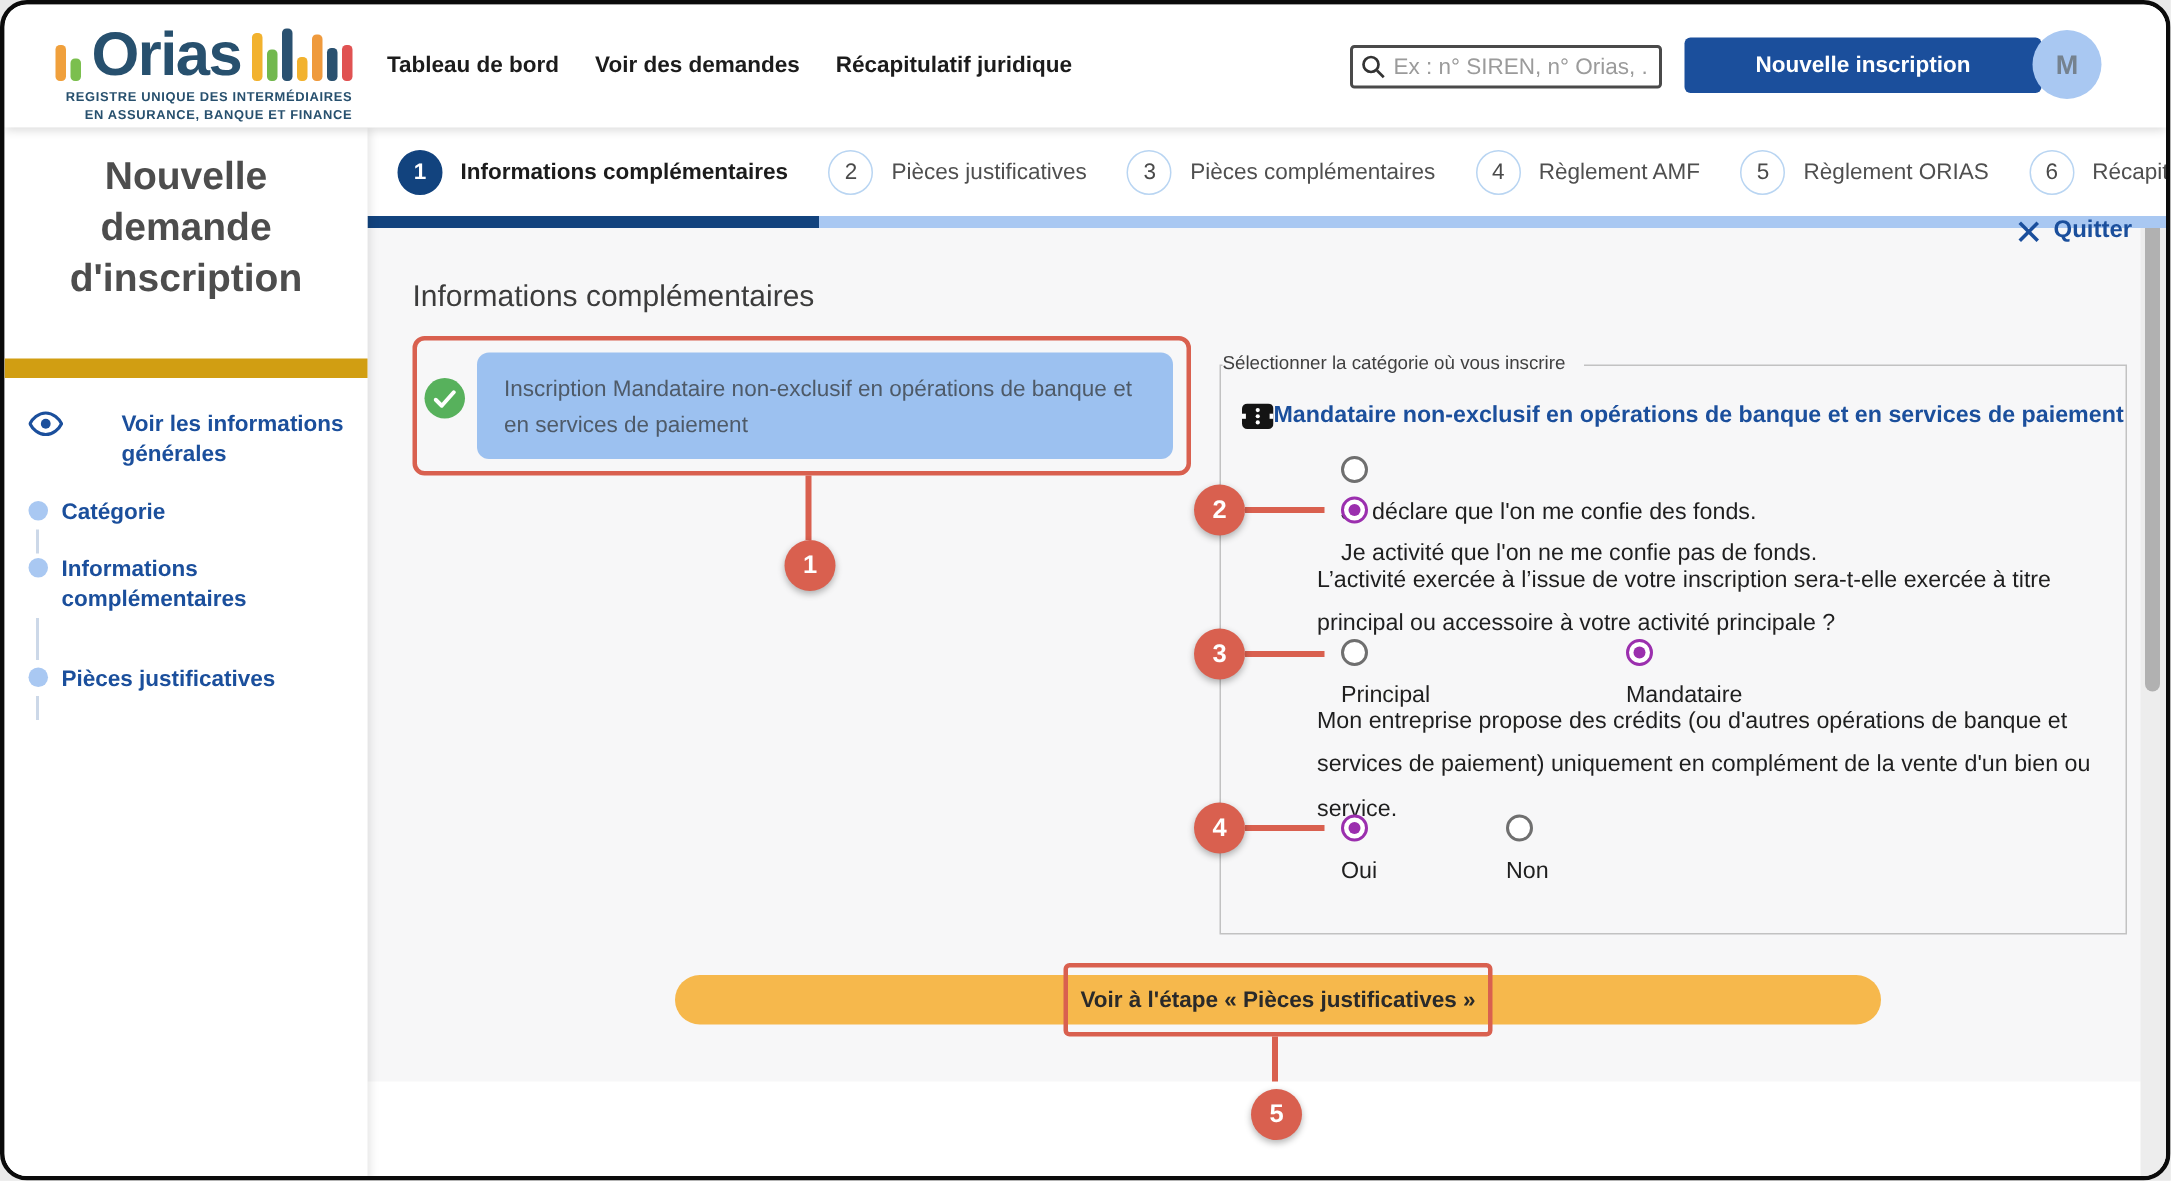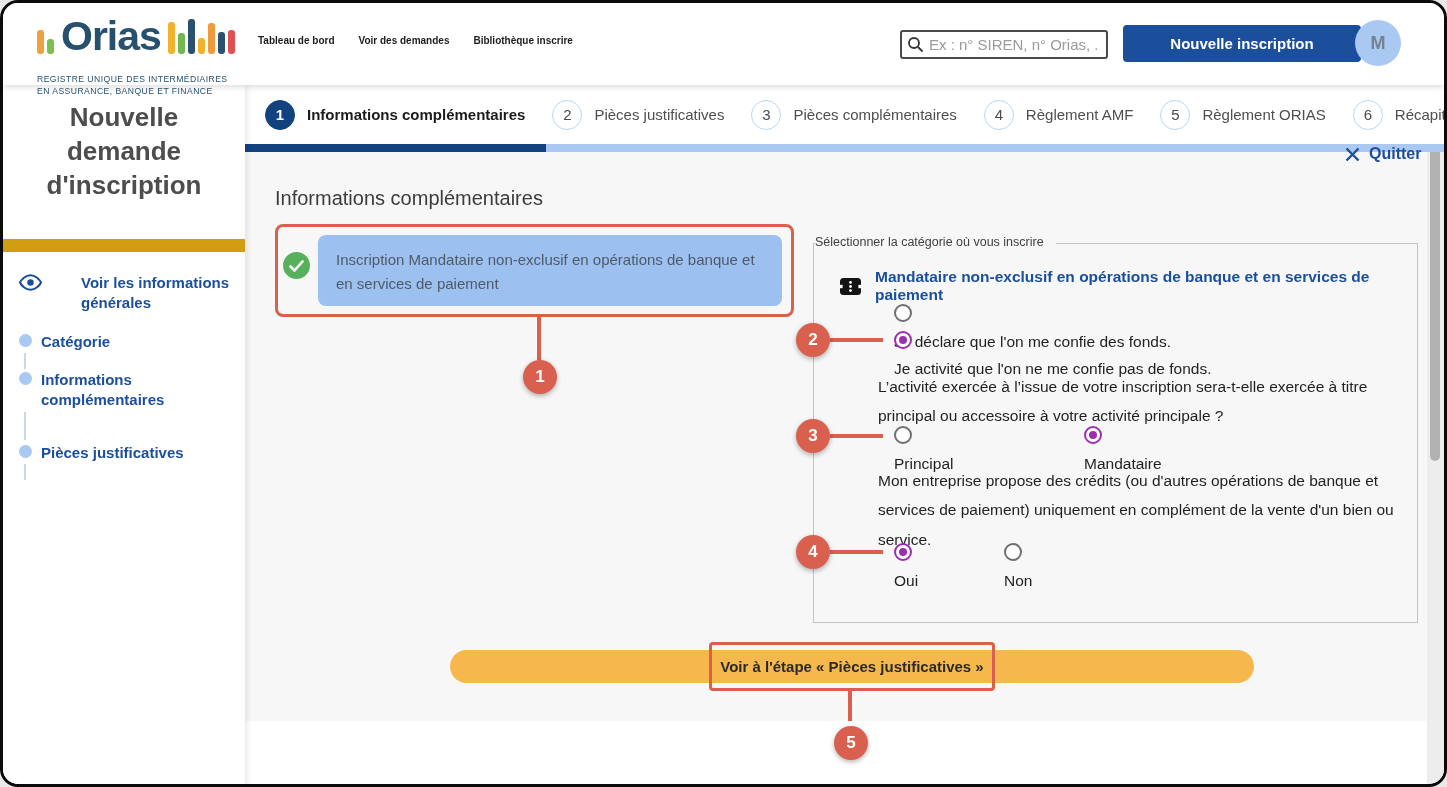--- a/index.html
+++ b/index.html
@@ -5,23 +5,23 @@
   html,body{margin:0;padding:0;background:#e9e9e9;font-family:"Liberation Sans",sans-serif;}
   *{box-sizing:border-box;}
   .frame{position:relative;width:1447px;height:787px;background:#fff;border:3px solid #0b0b0b;border-radius:18px;overflow:hidden;margin:0 auto;}
 
   
   .header{position:absolute;left:0;top:0;width:100%;height:82px;background:#fff;z-index:10;box-shadow:0 2px 6px rgba(0,0,0,.14);}
   .logo{position:absolute;left:34px;top:9px;cursor:pointer;}
   .logo-top{display:flex;align-items:flex-end;gap:3px;height:42px;justify-content:flex-end;}
   .lbar{width:7px;border-radius:3px;}
   .logo-text{font-size:41px;font-weight:bold;color:#27506e;line-height:.85;letter-spacing:-1px;margin:0 4px;}
-  .logo-tag{font-size:8.6px;font-weight:normal;color:#27506e;letter-spacing:.45px;margin-top:20px;line-height:1.35;}
+  .logo-tag{font-size:8.6px;font-weight:bold;color:#27506e;letter-spacing:.45px;margin-top:5px;line-height:1.35;text-align:right;}
   .nav{position:absolute;left:255px;top:32px;display:flex;gap:24px;}
-  .nav-item{font-size:10px;font-weight:bold;color:#1c1c1c;cursor:pointer;white-space:nowrap;}
+  .nav-item{font-size:15px;font-weight:bold;color:#1c1c1c;cursor:pointer;white-space:nowrap;}
   .search{position:absolute;left:897px;top:27px;width:208px;height:29px;border:2px solid #4a4a4a;border-radius:3px;background:#fff;display:flex;align-items:center;padding:0 5px;}
   .search input{border:none;outline:none;width:100%;font-size:15px;color:#5a5a5a;font-family:"Liberation Sans",sans-serif;background:transparent;}
   .search input::placeholder{color:#9b9b9b;}
   .btn-primary{position:absolute;left:1120px;top:22px;width:238px;height:37px;background:var(--accent_blue,#1b4f9c);color:#fff;font-size:15px;font-weight:bold;border:none;border-radius:4px;cursor:pointer;font-family:"Liberation Sans",sans-serif;}
   .avatar{position:absolute;left:1352px;top:17px;width:46px;height:46px;border-radius:50%;background:var(--light_blue,#a9c8f2);color:#75828f;font-size:18px;font-weight:bold;display:flex;align-items:center;justify-content:center;cursor:pointer;}
 
   
   .sidebar{position:absolute;left:0;top:82px;width:242px;height:705px;background:#fff;z-index:6;box-shadow:2px 0 6px rgba(0,0,0,.10);}
   .side-title{margin:16px 14px 0;text-align:center;font-size:26px;font-weight:600;color:#4d4d4d;line-height:1.3;}
   .gold-bar{position:absolute;left:0;top:154px;width:100%;height:13px;background:var(--gold,#d19e12);}
@@ -42,21 +42,21 @@
 
   
   .content-bg{position:absolute;left:242px;top:149px;width:1205px;height:569px;background:var(--page_bg,#f7f7f8);}
   .quit{position:absolute;left:1342px;top:142px;display:flex;align-items:center;gap:9px;color:var(--accent_blue,#1b4f9c);font-size:16px;font-weight:bold;cursor:pointer;z-index:7;}
   .page-title{position:absolute;left:272px;top:184px;font-size:20px;font-weight:400;color:#3c3c3c;}
   .check-badge{position:absolute;left:280px;top:249px;width:27px;height:27px;border-radius:50%;background:var(--green,#57b15c);display:flex;align-items:center;justify-content:center;}
   .chip{position:absolute;left:315px;top:232px;width:464px;height:71px;background:var(--chip_blue,#9cc1f0);border-radius:8px;padding:13px 18px;font-size:15px;color:#4e5a68;line-height:1.6;cursor:pointer;}
 
   .panel{position:absolute;left:810px;top:240px;width:605px;height:380px;border:1px solid #c2c2c2;}
   .panel-legend{position:absolute;left:1px;top:-9px;background:var(--page_bg,#f7f7f8);padding-right:12px;font-size:12.5px;color:#3f3f3f;}
-  .cat-head{position:absolute;left:26px;top:24px;display:flex;align-items:center;gap:14px;}
+  .cat-head{position:absolute;left:14px;top:24px;display:flex;align-items:center;}
   .cat-title{font-size:15.5px;font-weight:bold;color:var(--accent_blue,#1b4f9c);}
   .radio-row{position:absolute;display:flex;align-items:flex-start;gap:11px;cursor:pointer;flex-direction:column;}
   .radio{width:18px;height:18px;border:2px solid #6f6f6f;border-radius:50%;background:#fff;position:relative;flex:none;}
   .radio.checked{border-color:var(--purple,#9b2fae);}
   .radio.checked::after{content:"";position:absolute;inset:3px;border-radius:50%;background:var(--purple,#9b2fae);}
   .radio-label{font-size:15.5px;color:#1f1f1f;}
   .question{position:absolute;left:64px;font-size:15.5px;color:#1f1f1f;line-height:1.9;}
 
   .next-btn{position:absolute;left:447px;top:647px;width:804px;height:33px;border:none;border-radius:17px;background:var(--orange,#f6b84c);font-size:15px;font-weight:bold;color:#2a2a2a;cursor:pointer;font-family:"Liberation Sans",sans-serif;}
 
@@ -91,21 +91,21 @@
       </div>
       <div class="logo-tag">
         <div>REGISTRE UNIQUE DES INTERMÉDIAIRES</div>
         <div>EN ASSURANCE, BANQUE ET FINANCE</div>
       </div>
     </div>
 
     <div class="nav">
       <span class="nav-item">Tableau de bord</span>
       <span class="nav-item">Voir des demandes</span>
-      <span class="nav-item">Bibliothèque inscrire</span>
+      <span class="nav-item">Récapitulatif juridique</span>
     </div>
 
     <div class="search">
       <span style="display:flex;margin-right:3px;">
         <svg width="17" height="17" viewBox="0 0 17 17">
             <circle cx="7" cy="7" r="5" fill="none" stroke="#333" stroke-width="1.8"></circle>
             <line x1="11" y1="11" x2="15.5" y2="15.5" stroke="#333" stroke-width="1.8"></line>
           </svg>
       </span>
       <input placeholder="Ex : n° SIREN, n° Orias, ." style="">

